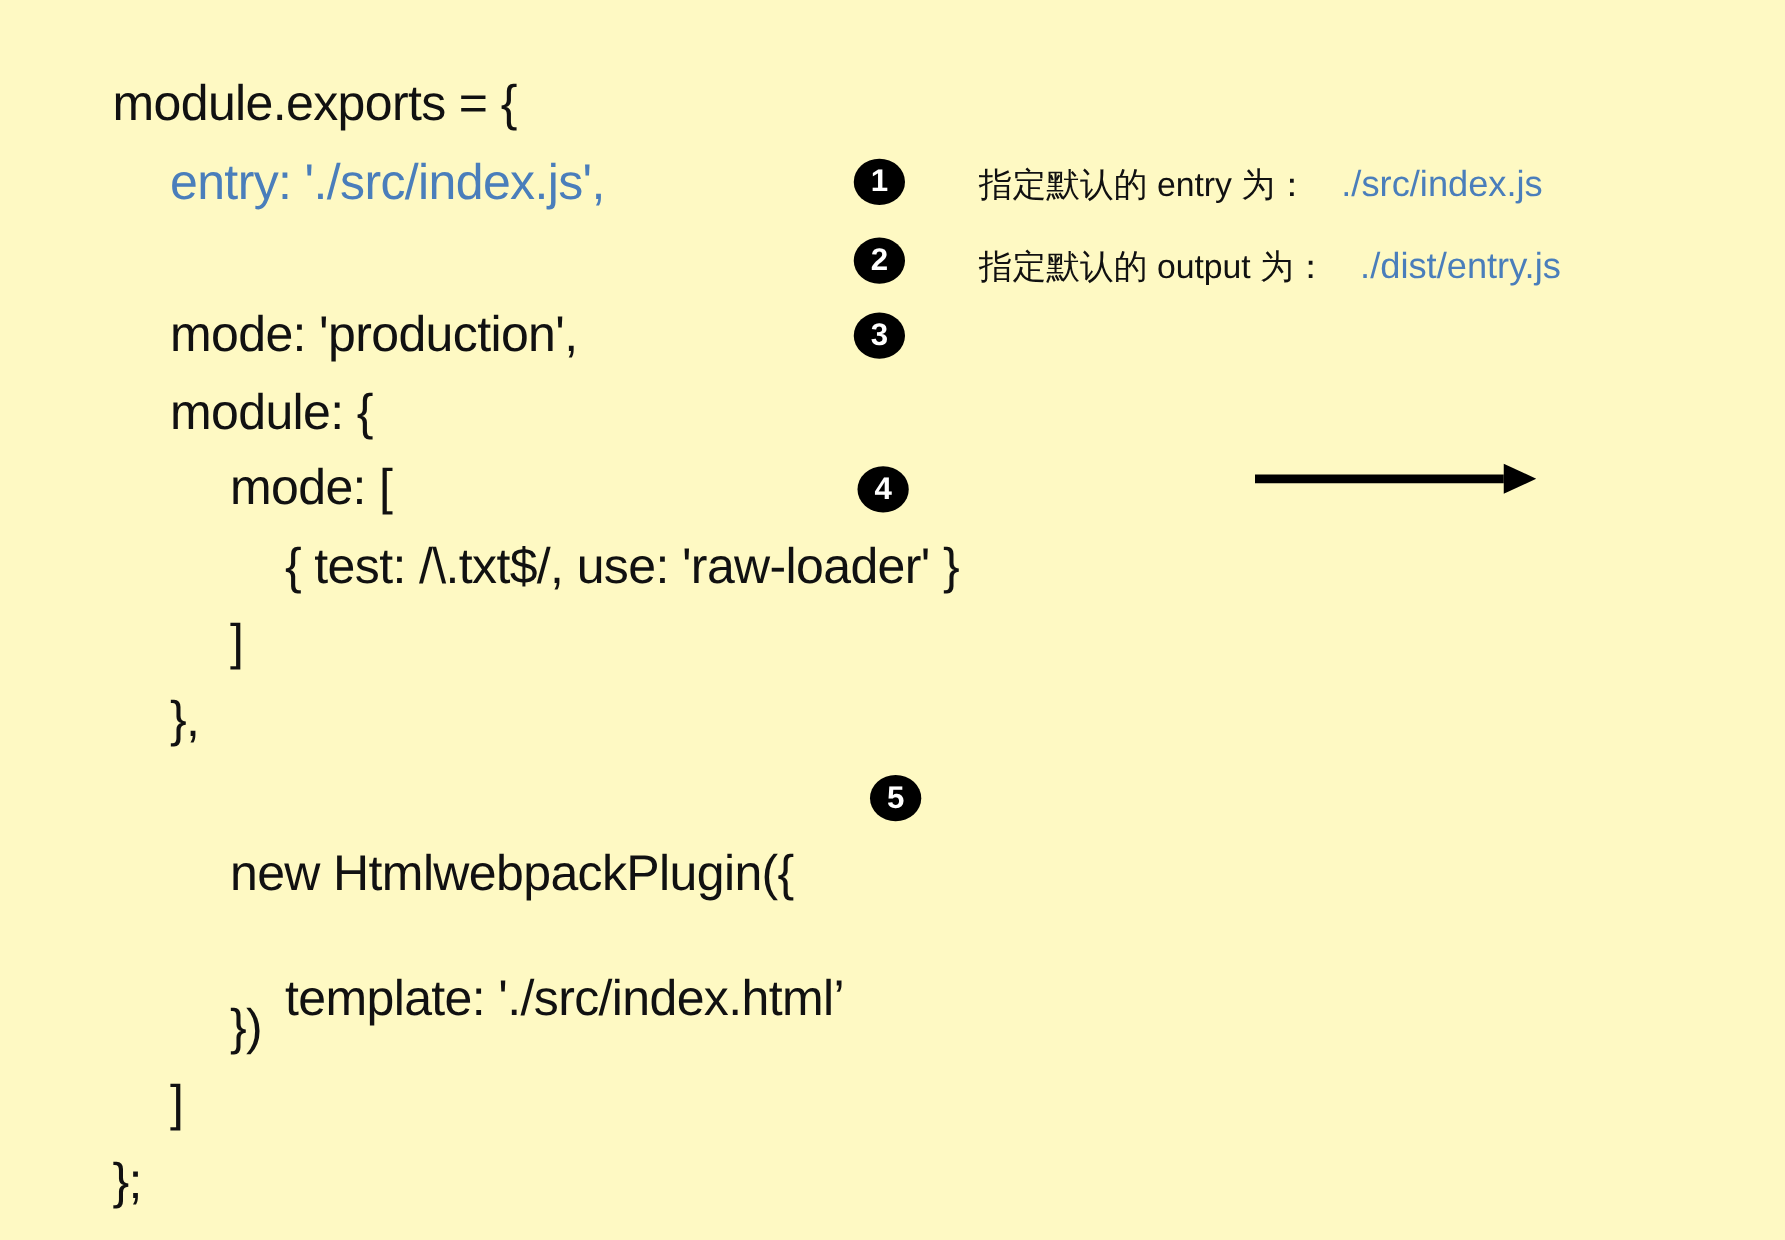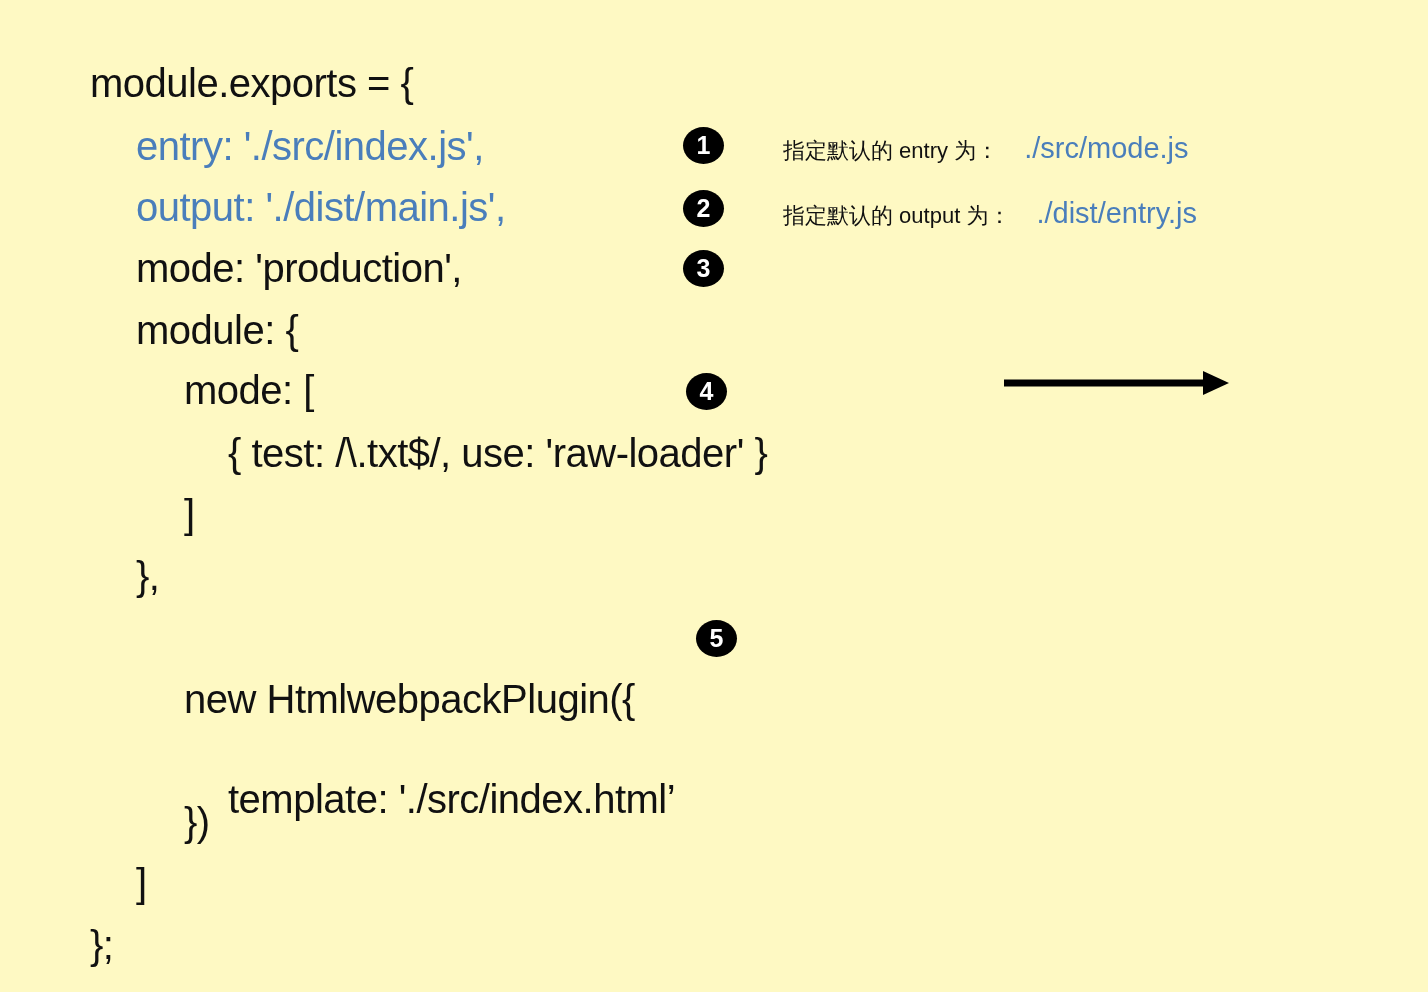--- a/index.html
+++ b/index.html
@@ -43,62 +43,61 @@
     text-align: center;
   }
   
   .annot {
     position: absolute;
     left: 783px;
     white-space: nowrap;
     line-height: 40px;
   }
   .annot-label {
-    font-size: 22px;
+    font-size: 27px;
     color: #111111;
   }
   .annot-path {
     font-size: 29px;
     color: #4a7ebb;
     margin-left: 26px;
   }
   .arrow-svg {
     position: absolute;
     left: 1000px;
     top: 366px;
   }
 </style>
 </head>
 <body>
 
 <div class="canvas">
 
   <div class="code-line lvl0" style="top:59px">module.exports = {</div>
   <div class="code-line lvl1 blue" style="top:122px">entry: './src/index.js',</div>
-  <div class="code-line lvl1 blue" style="top:183px">output: './dist/main.js',</div>
   <div class="code-line lvl1" style="top:244px">mode: 'production',</div>
   <div class="code-line lvl1" style="top:306px">module: {</div>
   <div class="code-line lvl2" style="top:366px">mode: [</div>
   <div class="code-line lvl3" style="top:429px">{ test: /\.txt$/, use: 'raw-loader' }</div>
   <div class="code-line lvl2" style="top:490px">]</div>
   <div class="code-line lvl1" style="top:552px">},</div>
   <div class="code-line lvl2" style="top:675px">new HtmlwebpackPlugin({</div>
   <div class="code-line lvl3" style="top:775px">template: './src/index.html’</div>
   <div class="code-line lvl2" style="top:798px">})</div>
   <div class="code-line lvl1" style="top:859px">]</div>
   <div class="code-line lvl0" style="top:921px">};</div>
 
   <div class="badge" style="left:683px; top:127px">1</div>
   <div class="badge" style="left:683px; top:190px">2</div>
   <div class="badge" style="left:683px; top:250px">3</div>
   <div class="badge" style="left:686px; top:373px">4</div>
   <div class="badge" style="left:696px; top:620px">5</div>
 
   <div class="annot" style="top:128px">
-    <span class="annot-label">指定默认的 entry 为：</span><span class="annot-path">./src/mode.js</span>
+    <span class="annot-label">指定默认的 entry 为：</span><span class="annot-path">./src/index.js</span>
   </div>
   <div class="annot" style="top:193px">
     <span class="annot-label">指定默认的 output 为：</span><span class="annot-path">./dist/entry.js</span>
   </div>
 
   <svg class="arrow-svg" width="232" height="34" viewBox="0 0 232 34">
     <line x1="4" y1="17" x2="203" y2="17" stroke="#000000" stroke-width="7"></line>
     <polygon points="203,5 229,17 203,29" fill="#000000"></polygon>
   </svg>
 

